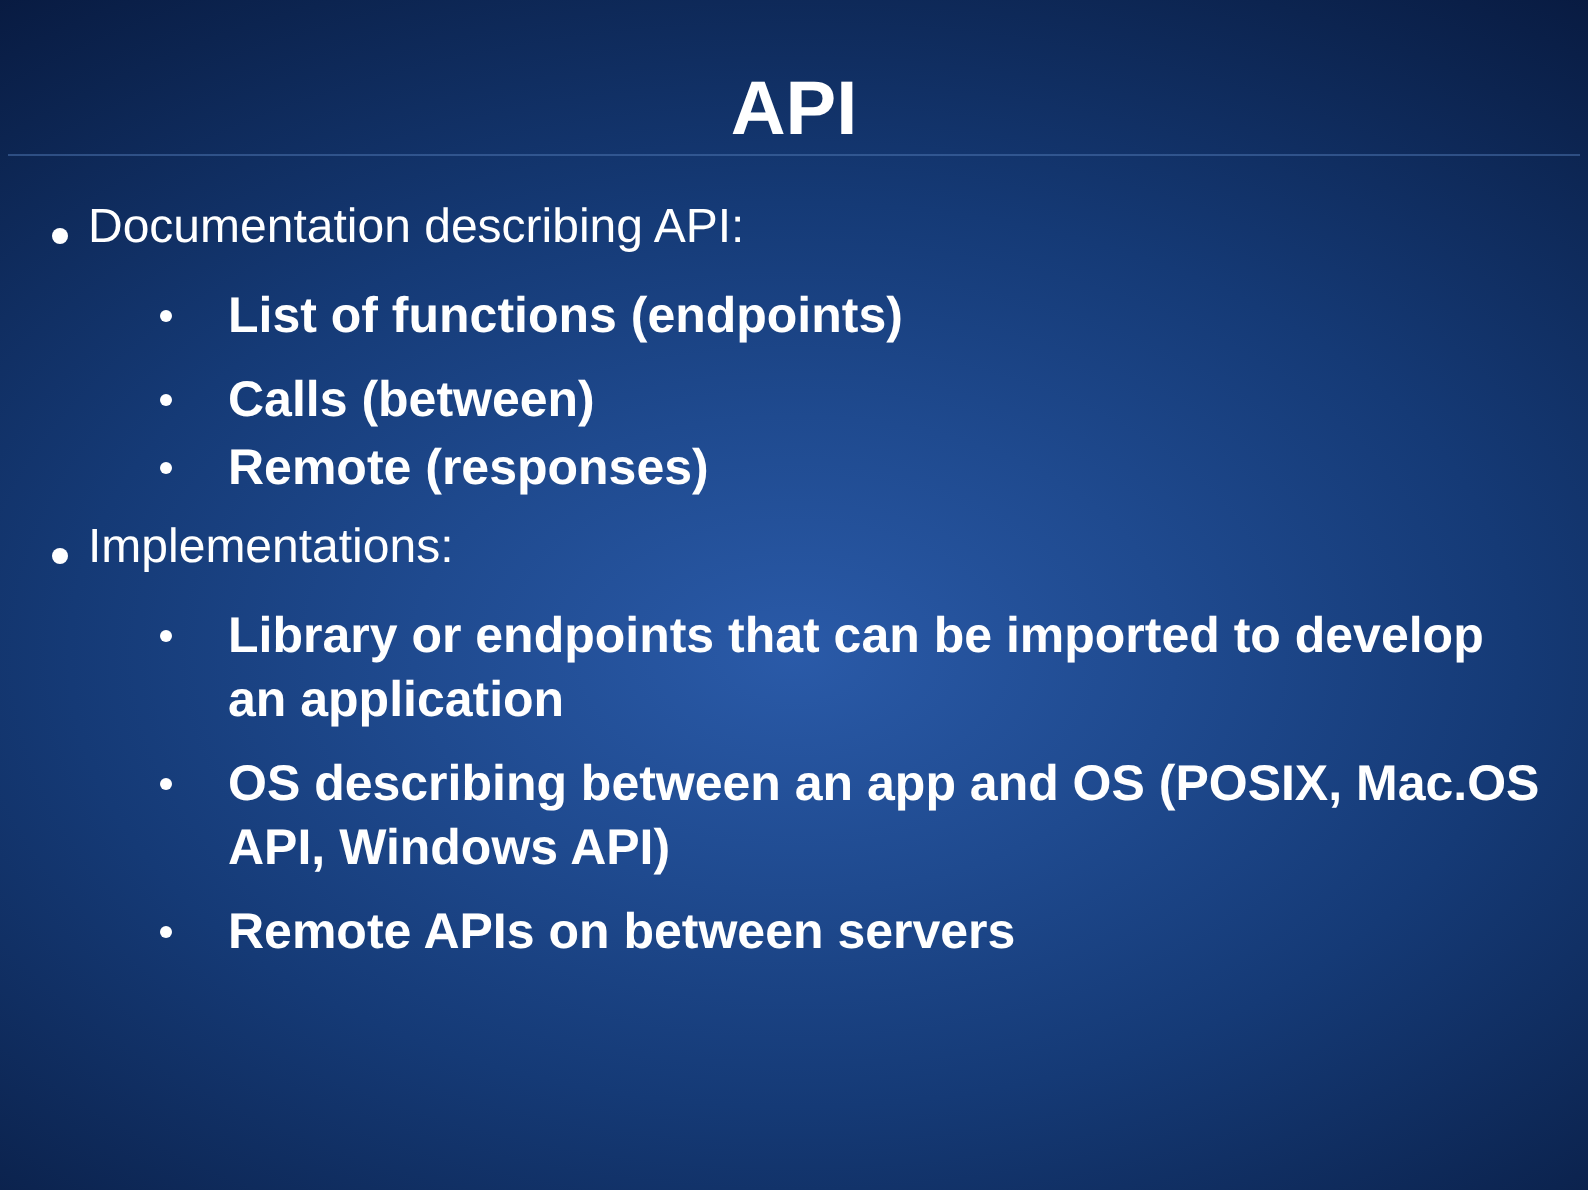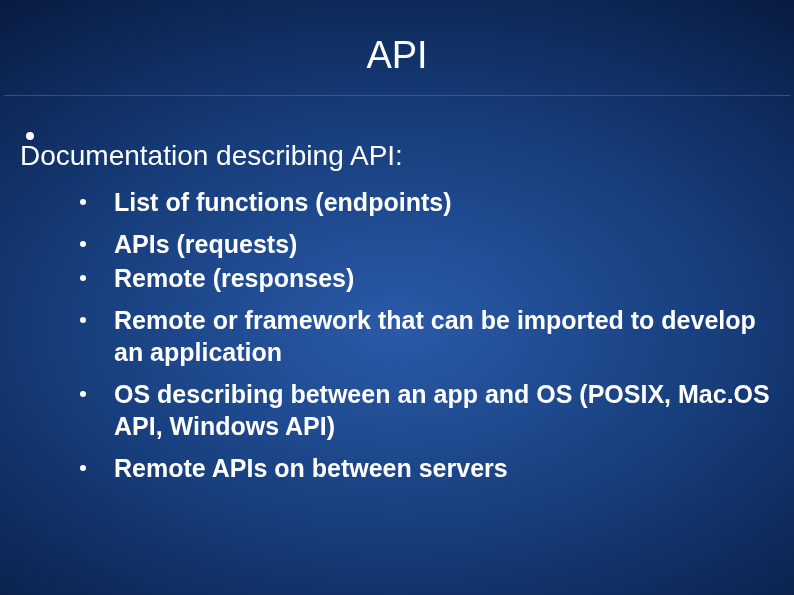--- a/index.html
+++ b/index.html
@@ -20,43 +20,41 @@
                 #0c2450 60%,
                 #041030 80%,
                 #000000 100%);
     color: #ffffff;
     box-sizing: border-box;
     position: relative;
   }
   .title {
     text-align: center;
     font-size: 38px;
-    font-weight: normal;
+    font-weight: bold;
     padding-top: 34px;
-    padding-bottom: 18px;
     border-bottom: 1px solid rgba(80,120,180,0.5);
     margin: 0 4px;
   }
   .content {
     padding: 22px 20px 0 20px;
   }
   .bullet-row {
     display: flex;
     align-items: flex-start;
   }
   .dot {
     flex-shrink: 0;
     display: inline-block;
     border-radius: 50%;
     background: #ffffff;
   }
   .lvl1 {
-    font-size: 28px;
+    font-size: 24px;
     margin-bottom: 14px;
-    flex-direction: column;
   }
   .lvl1 .dot {
     width: 8px;
     height: 8px;
     margin-top: 14px;
     margin-right: 10px;
     margin-left: 6px;
   }
   .lvl2-group {
     margin-left: 60px;
@@ -98,33 +96,37 @@
     <div class="lvl2-group">
       <div class="bullet-row lvl2">
         <span class="dot"></span>
         <span class="lvl2-text">List of functions (endpoints)</span>
       </div>
     </div>
 
     <div class="lvl2-group">
       <div class="bullet-row lvl2 lvl2-tight">
         <span class="dot"></span>
-        <span class="lvl2-text">APIs (requests)</span>
+        <span class="lvl2-text">Calls (between)</span>
       </div>
       <div class="bullet-row lvl2">
         <span class="dot"></span>
         <span class="lvl2-text">Remote (responses)</span>
       </div>
     </div>
 
+    <div class="bullet-row lvl1">
+      <span class="dot"></span>
+      <span>Implementations:</span>
+    </div>
 
     <div class="lvl2-group">
       <div class="bullet-row lvl2">
         <span class="dot"></span>
-        <span class="lvl2-text">Remote or framework that can be imported to develop an application</span>
+        <span class="lvl2-text">Library or endpoints that can be imported to develop an application</span>
       </div>
     </div>
 
     <div class="lvl2-group">
       <div class="bullet-row lvl2">
         <span class="dot"></span>
         <span class="lvl2-text">OS describing between an app and OS (POSIX, Mac.OS API, Windows API)</span>
       </div>
     </div>
 

